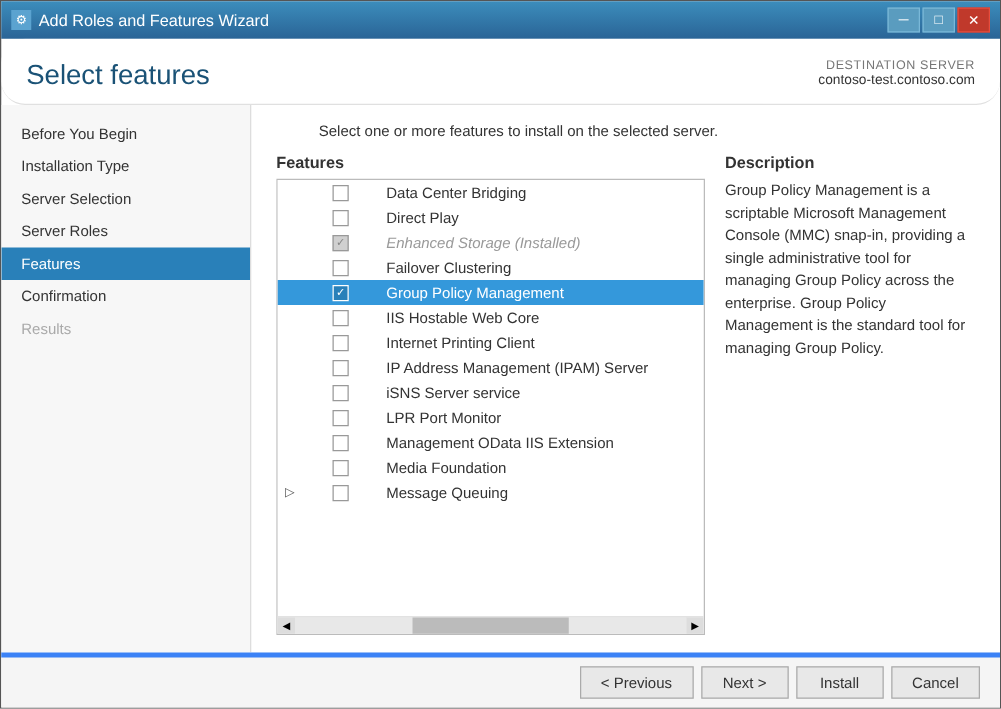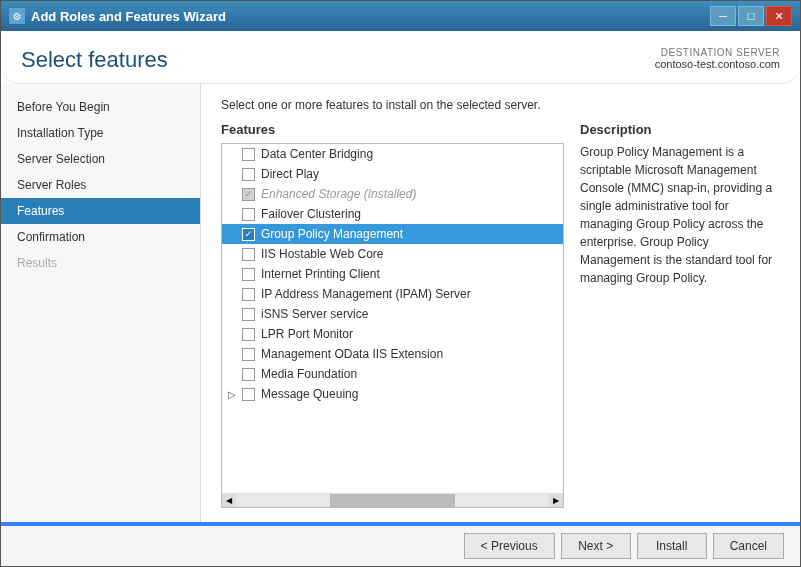--- a/index.html
+++ b/index.html
@@ -41,21 +41,21 @@
       width: 16px;
       height: 16px;
       background: #5ba3d0;
       display: flex;
       align-items: center;
       justify-content: center;
       font-size: 10px;
     }
     .title-bar-title {
       font-size: 13px;
-      font-weight: bold;
+      font-weight: normal;
     }
     .title-bar-controls {
       display: flex;
       gap: 2px;
     }
     .title-btn {
       width: 26px;
       height: 20px;
       background: #5a9cbf;
       border: 1px solid #7ab8d8;
@@ -135,20 +135,21 @@
       flex: 1;
       display: flex;
       flex-direction: column;
       padding: 14px 20px;
       overflow: hidden;
     }
     .instruction {
       font-size: 12px;
       color: #333;
       margin-bottom: 10px;
+      margin-left: 34px;
     }
     .features-description {
       display: flex;
       gap: 16px;
       flex: 1;
       overflow: hidden;
     }
     .features-col {
       flex: 1;
       display: flex;
@@ -185,20 +186,21 @@
       background: #bbb;
     }
     .feature-item {
       display: flex;
       align-items: center;
       padding: 3px 6px;
       font-size: 12px;
       color: #333;
       cursor: pointer;
       white-space: nowrap;
+      gap: 24px;
     }
     .feature-item.selected {
       background: #3498db;
       color: #fff;
     }
     .feature-item.selected .checkbox {
       border-color: #fff;
       background: #2980b9;
     }
     .expand-arrow {

